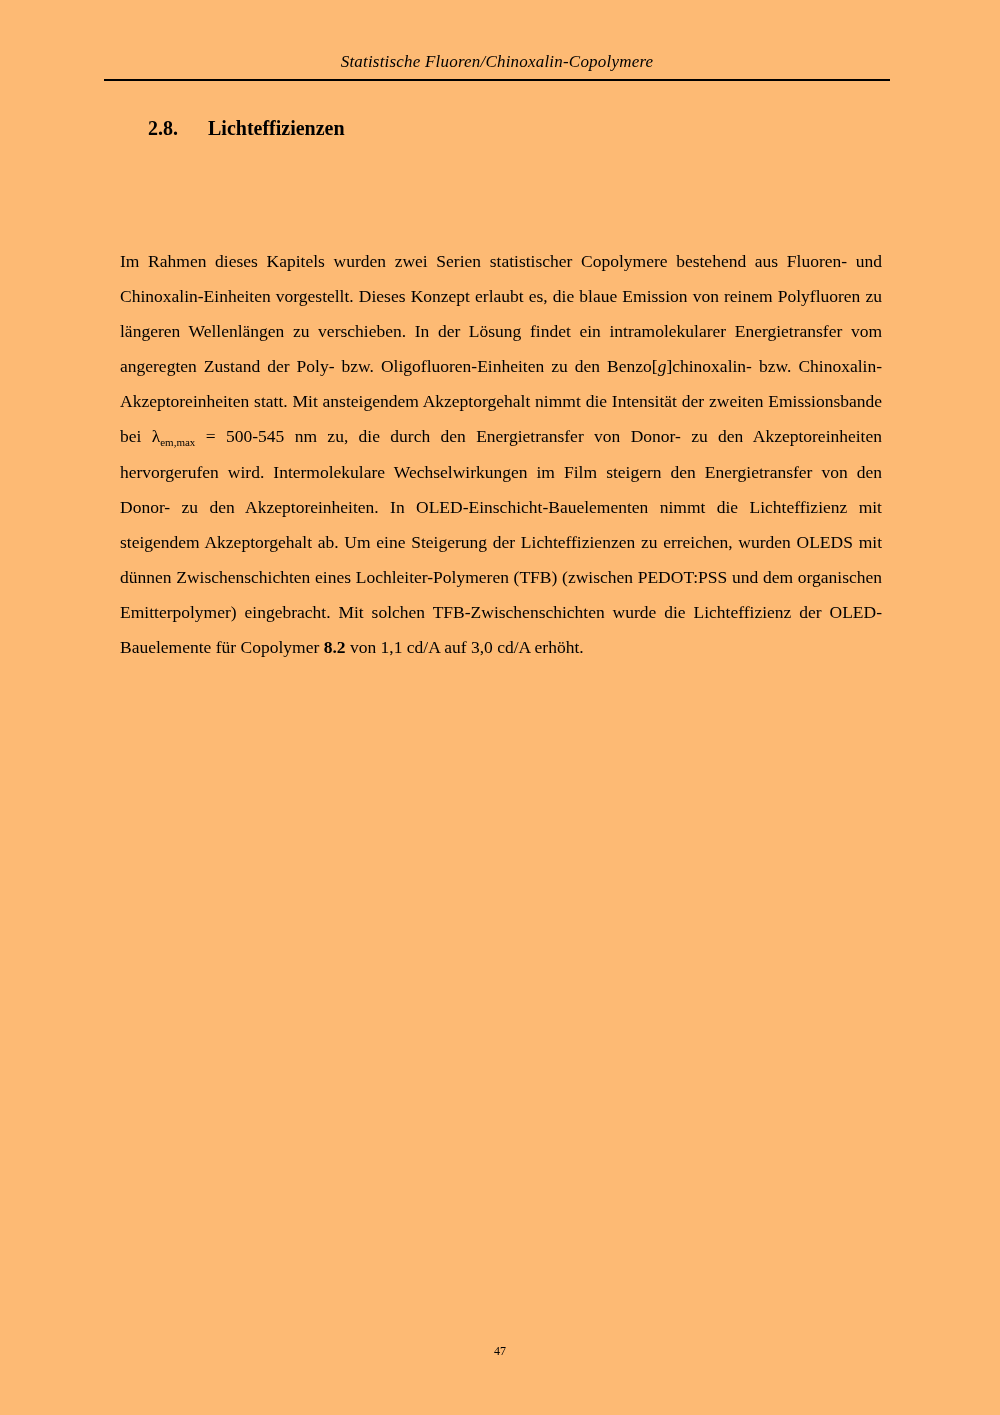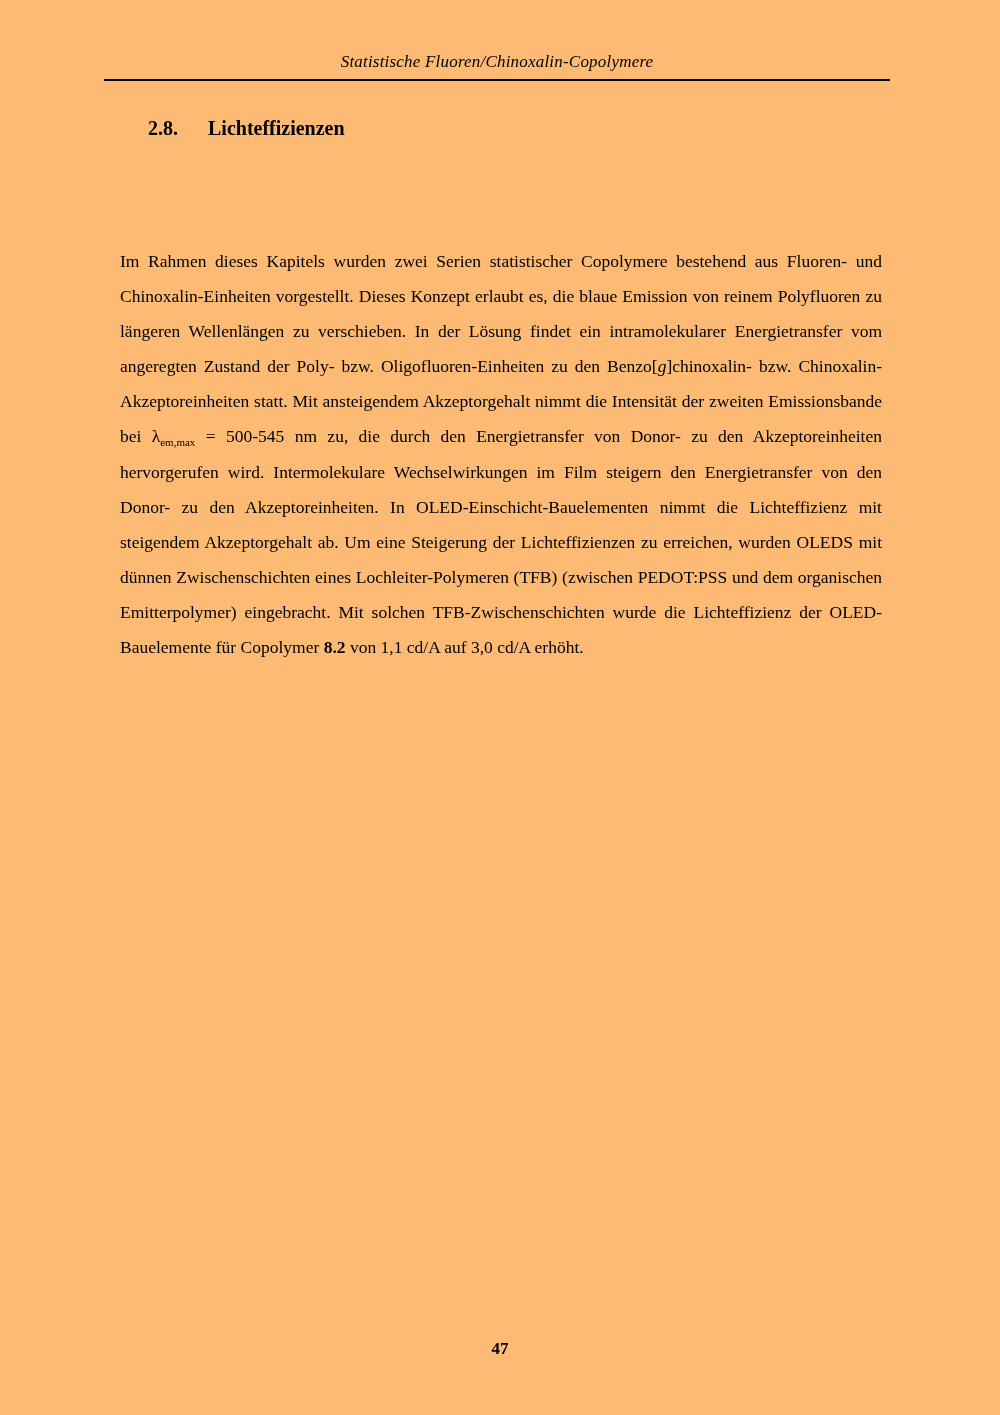--- a/index.html
+++ b/index.html
@@ -61,22 +61,21 @@
     font-size: 11px;
     line-height: 0;
     vertical-align: -4px;
   }
   .page-footer {
     position: absolute;
     bottom: 56px;
     left: 0;
     right: 0;
     text-align: center;
-    font-size: 17px;
-    font-weight: bold;
+    font-size: 12px;
   }
 </style>
 </head>
 <body>
 
 <div class="page">
 
   <header class="running-header">
     <div class="running-title">Statistische Fluoren/Chinoxalin-Copolymere</div>
     <div class="header-rule"></div>

